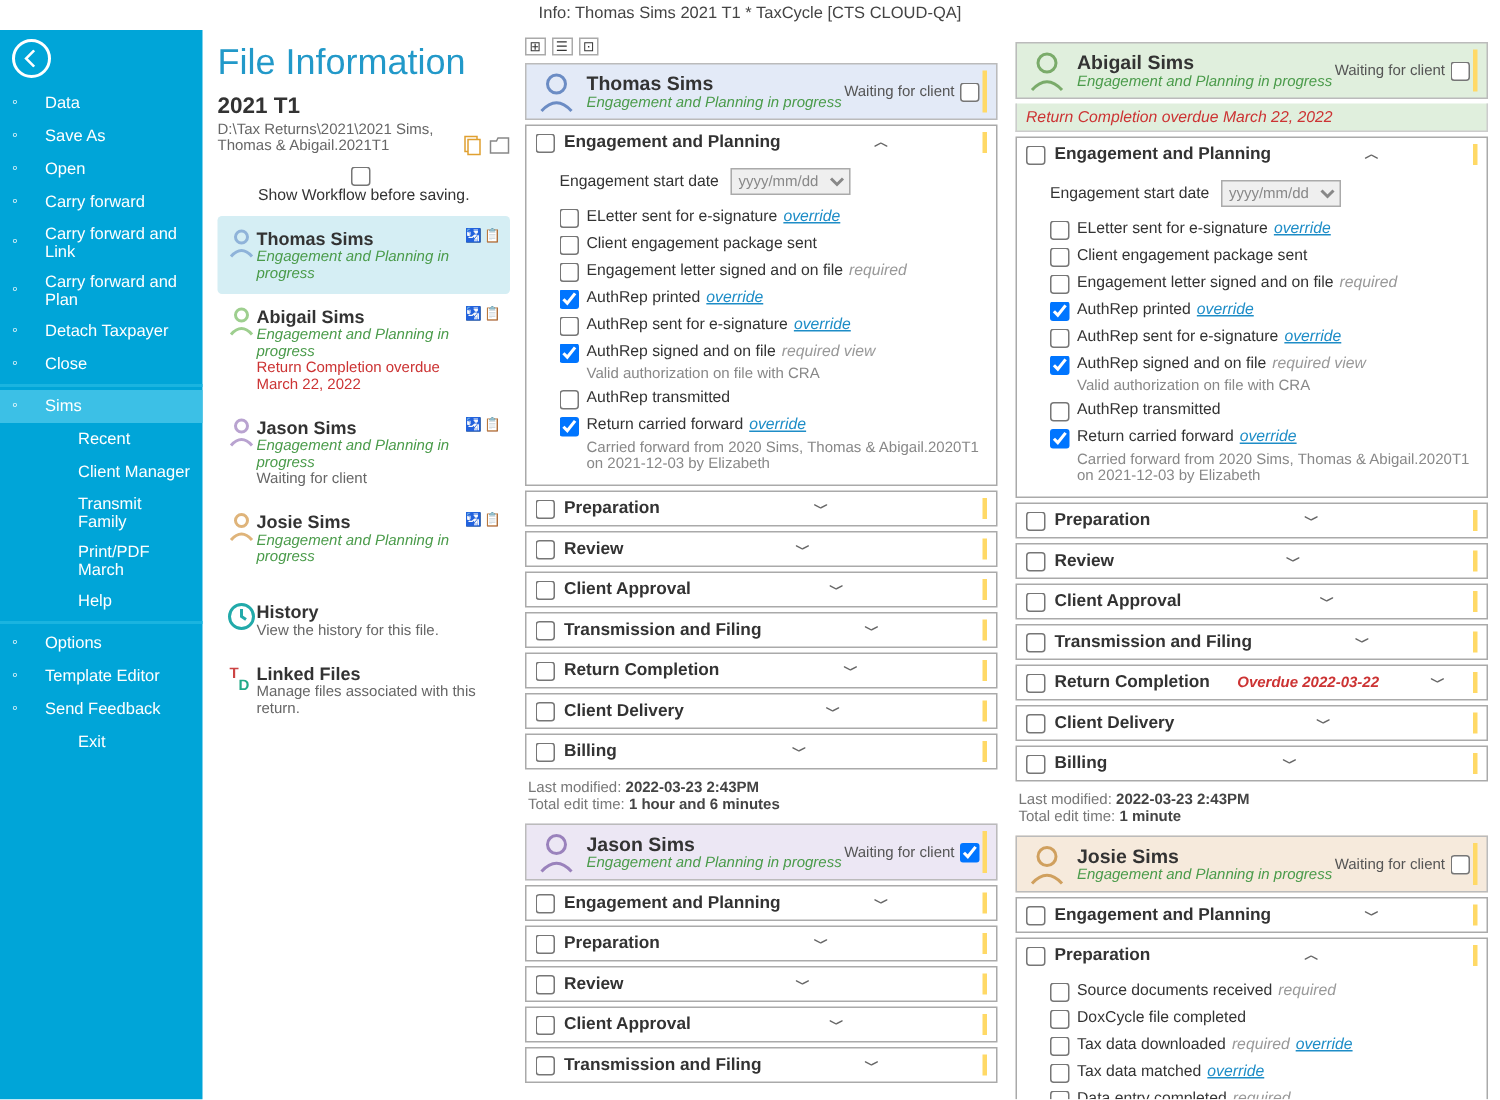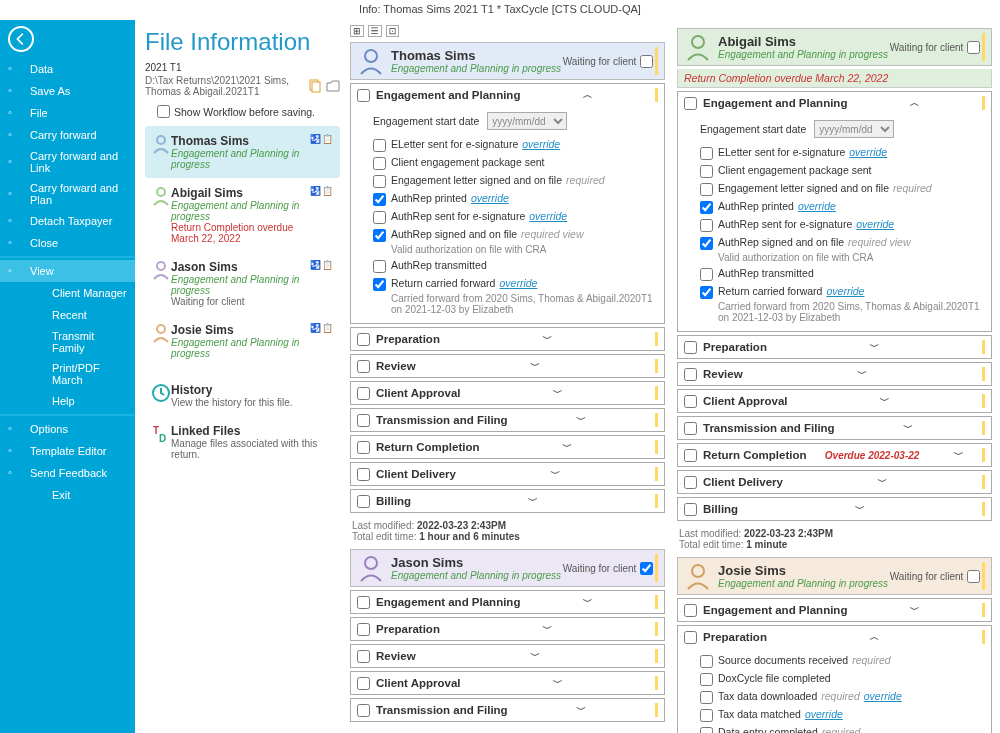--- a/index.html
+++ b/index.html
@@ -10,24 +10,24 @@
 .back-btn { width: 26px; height: 26px; border: 2px solid #fff; border-radius: 50%; margin: 6px 8px; display: flex; align-items: center; justify-content: center; cursor: pointer; }
 .back-btn svg { fill: #fff; }
 .side-item { display: flex; align-items: center; padding: 4px 8px; cursor: pointer; font-size: 11px; }
 .side-item.selected { background: #3cc0e6; }
 .side-item.sub { padding-left: 30px; }
 .side-icon { width: 14px; height: 14px; margin-right: 8px; fill: #fff; flex-shrink: 0; }
 .side-sep { height: 2px; background: #1ab4e0; margin: 2px 0; }
 .content { flex: 1; display: flex; overflow: hidden; }
 .mid-panel { width: 215px; padding: 8px 10px 0 10px; }
 .page-title { color: #2299c9; font-size: 24px; font-weight: 300; margin-bottom: 6px; }
-.year { font-weight: normal; font-size: 10px; }
+.year { font-weight: bold; font-size: 15px; }
 .path { font-size: 10px; color: #666; margin: 2px 0 4px 0; word-wrap: break-word; }
 .path-icons { display: inline-block; vertical-align: middle; }
-.wfrow { font-size: 10.5px; margin: 4px 0 8px 12px; display: flex; align-items: center; }
+.wfrow { font-size: 10.5px; margin: 4px 0 8px 0; display: flex; align-items: center; flex-direction: column; }
 .wfrow input { margin-right: 4px; }
 .person-card { display: flex; padding: 8px 6px; border-radius: 3px; }
 .person-card.active { background: #d5eef4; }
 .person-body { flex: 1; }
 .person-name { font-weight: bold; font-size: 12px; }
 .person-status { color: #4a9b4a; font-size: 10px; font-style: italic; }
 .person-warn { color: #c33; font-size: 10px; }
 .person-note { color: #666; font-size: 10px; }
 .person-badges { display: flex; gap: 1px; font-size: 10px; }
 .tax-sections { flex: 1; padding: 5px 8px 0 0; display: flex; gap: 12px; overflow: hidden; }
@@ -79,21 +79,21 @@
         <div class="side-item">
           <span class="side-icon">◦</span>
           <span>Data</span>
         </div>
         <div class="side-item">
           <span class="side-icon">◦</span>
           <span>Save As</span>
         </div>
         <div class="side-item">
           <span class="side-icon">◦</span>
-          <span>File</span>
+          <span>Open</span>
         </div>
         <div class="side-item">
           <span class="side-icon">◦</span>
           <span>Carry forward</span>
         </div>
         <div class="side-item">
           <span class="side-icon">◦</span>
           <span>Carry forward and Link</span>
         </div>
         <div class="side-item">
@@ -104,32 +104,32 @@
           <span class="side-icon">◦</span>
           <span>Detach Taxpayer</span>
         </div>
         <div class="side-item">
           <span class="side-icon">◦</span>
           <span>Close</span>
         </div>
         <div class="side-sep"></div>
         <div class="side-item selected">
           <span class="side-icon">◦</span>
-          <span>View</span>
+          <span>Sims</span>
+        </div>
+        <div class="side-item sub">
+          <span class="side-icon"></span>
+          <span>Recent</span>
         </div>
         <div class="side-item sub">
           <span class="side-icon"></span>
           <span>Client Manager</span>
         </div>
         <div class="side-item sub">
           <span class="side-icon"></span>
-          <span>Recent</span>
-        </div>
-        <div class="side-item sub">
-          <span class="side-icon"></span>
           <span>Transmit Family</span>
         </div>
         <div class="side-item sub">
           <span class="side-icon"></span>
           <span>Print/PDF March</span>
         </div>
         <div class="side-item sub">
           <span class="side-icon"></span>
           <span>Help</span>
         </div>
@@ -151,21 +151,21 @@
           <span>Exit</span>
         </div>
       </div>
   </div>
 
   <div class="content">
 
     <div class="mid-panel">
       <div class="page-title">File Information</div>
       <div class="year">2021 T1</div>
-      <div style="display:flex; align-items:center;">
+      <div style="display:flex; align-items:flex-end;">
         <div class="path" style="flex:1">D:\Tax Returns\2021\2021 Sims, Thomas &amp; Abigail.2021T1</div>
         <span class="path-icons">
           <svg width="12" height="14" style="margin-left:4px">
               <rect x="1" y="1" width="8" height="10" fill="none" stroke="#e0a030"></rect>
               <rect x="3" y="3" width="8" height="10" fill="#fff" stroke="#e0a030"></rect>
             </svg>
           <svg width="14" height="14" style="margin-left:2px">
               <path d="M1 4 L5 4 L6 2 L13 2 L13 12 L1 12 Z" fill="none" stroke="#888"></path>
             </svg>
         </span>

